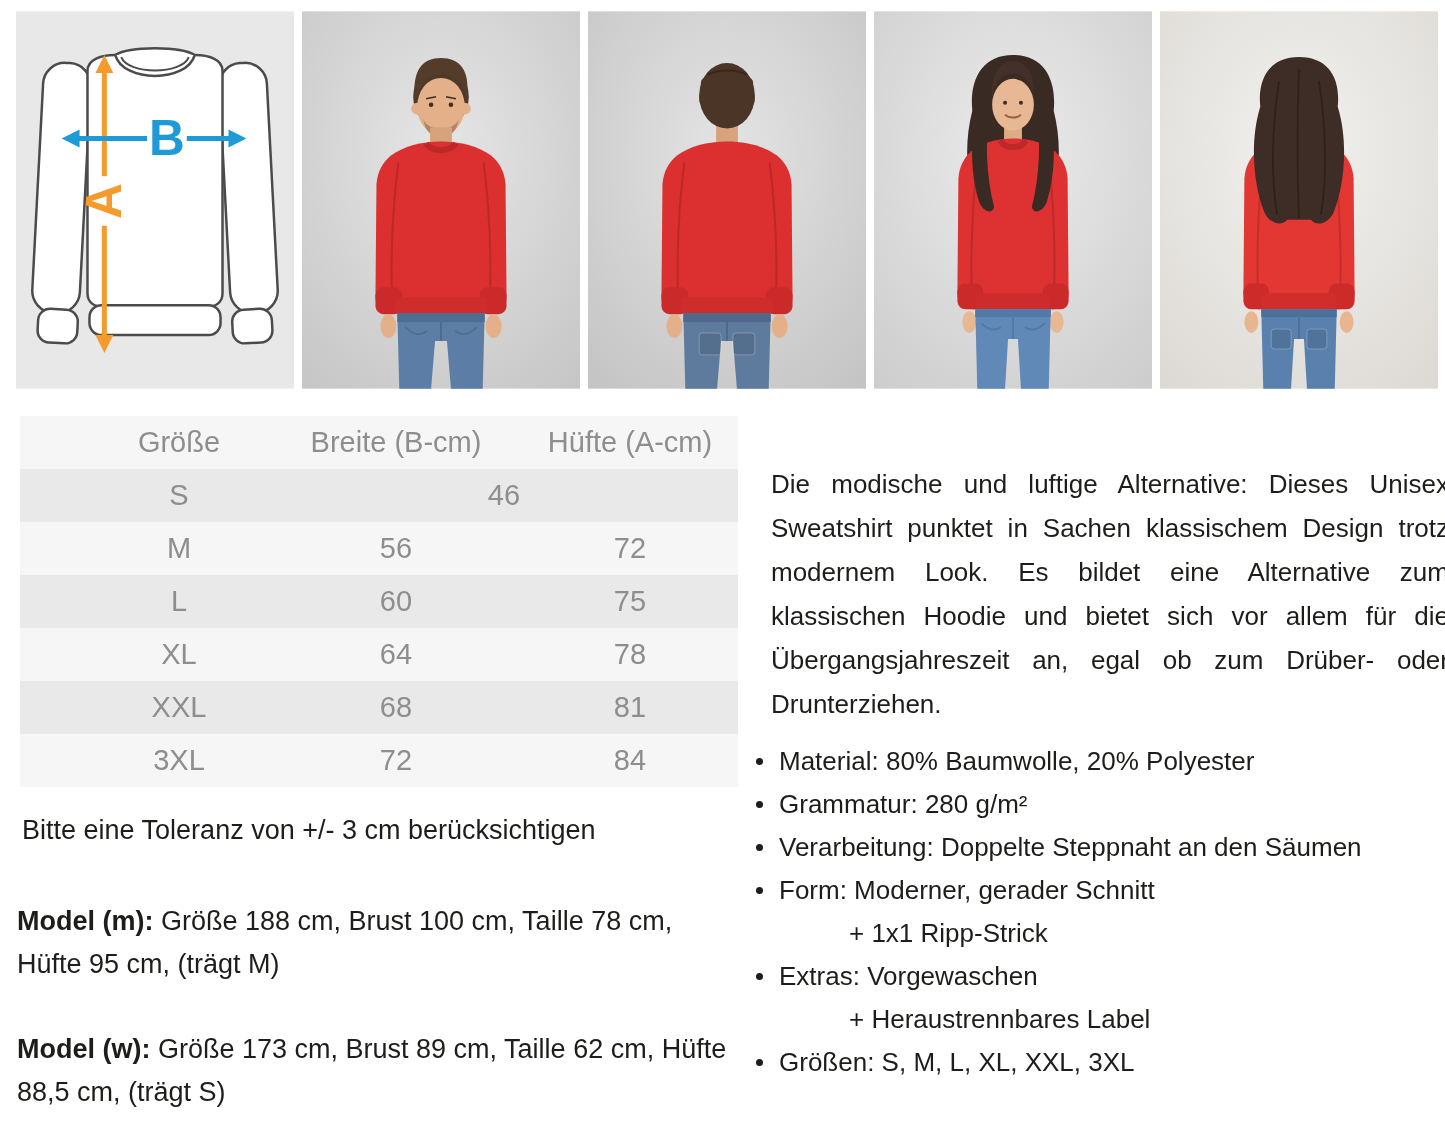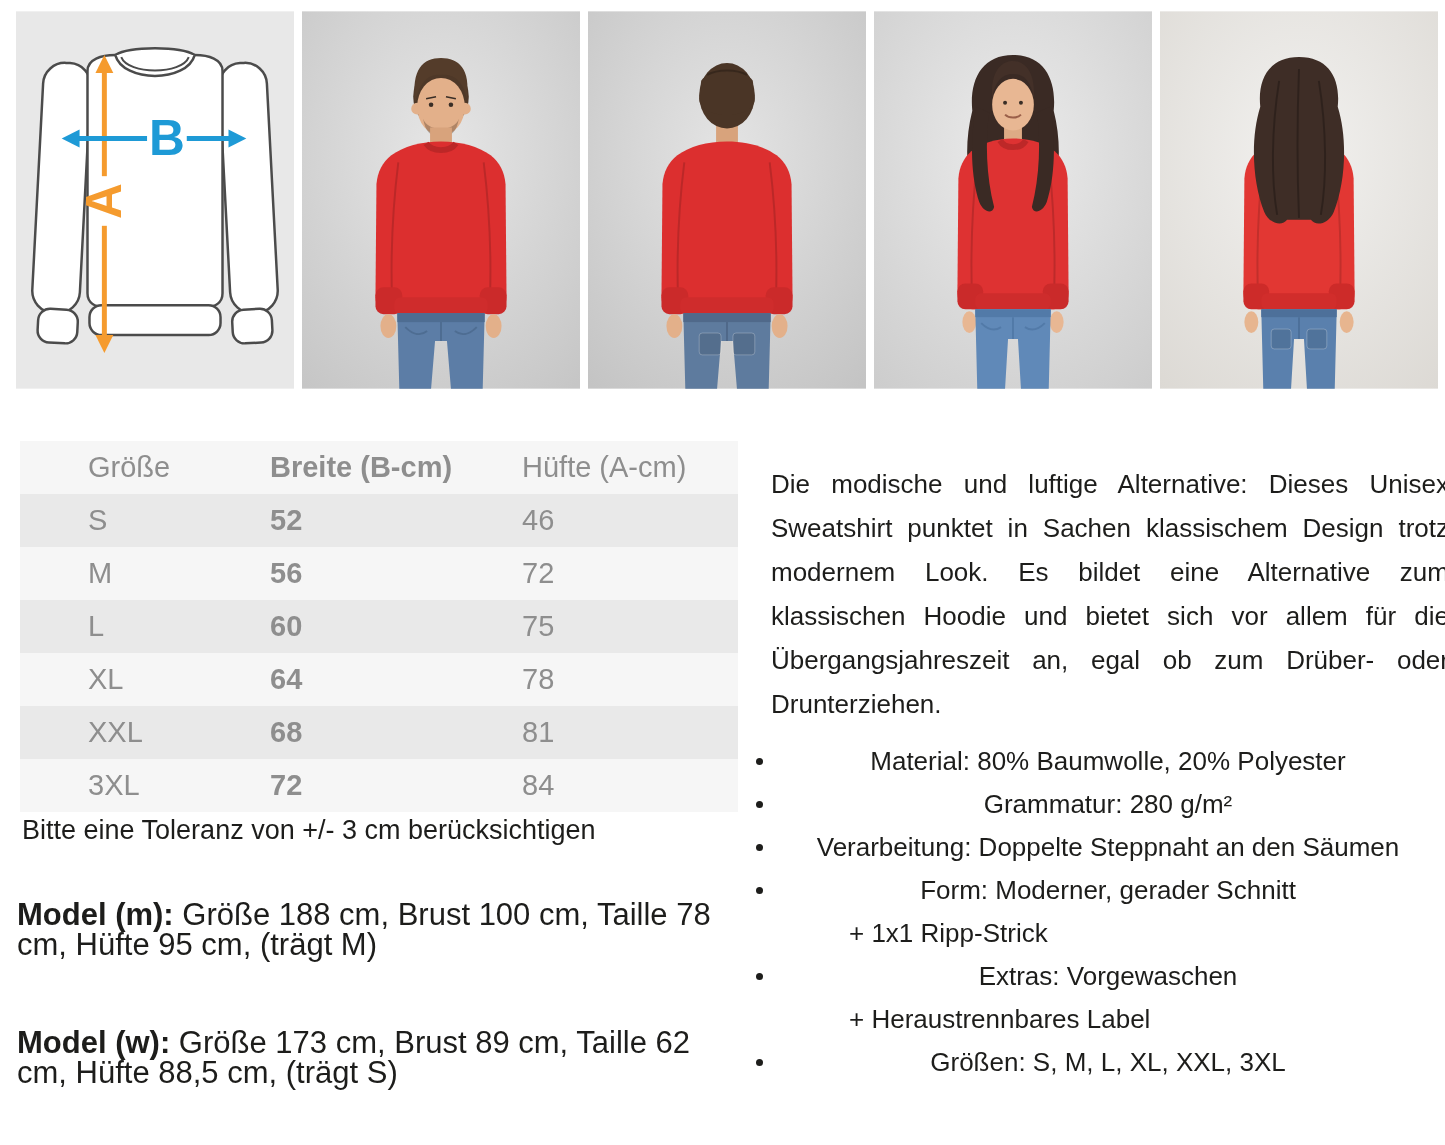--- a/index.html
+++ b/index.html
@@ -8,40 +8,40 @@
     font-family:"Liberation Sans",sans-serif;color:#1d1d1b;
     -webkit-font-smoothing:antialiased;
   }
   
   .photo-row{position:absolute;left:16px;top:10px;display:flex;gap:8px;}
   .panel{width:278px;height:380px;overflow:hidden;background:#fff;}
   .panel svg{display:block;width:100%;height:100%;}
   svg text.arrow-label{font-family:"Liberation Sans",sans-serif;font-weight:bold;}
 
   
-  .size-table{position:absolute;left:20px;top:441px;width:718px;font-size:29px;color:#8e8e8e;}
+  .size-table{position:absolute;left:20px;top:416px;width:718px;font-size:29px;color:#8e8e8e;text-align:center;}
   .trow{display:flex;height:53px;line-height:53px;}
   .trow:nth-child(odd){background:#f6f6f6;}
   .trow:nth-child(even){background:#e9e9e9;}
   .c1{width:250px;padding-left:68px;box-sizing:border-box;}
-  .c2{width:252px;font-weight:bold;}
+  .c2{width:252px;}
   .c3{flex:1;}
 
   
   .tolerance{position:absolute;left:17px;top:806px;width:710px;margin:5px;font-size:27px;line-height:38px;}
-  .model{position:absolute;left:17px;width:710px;margin:0;font-size:31px;line-height:30px;}
+  .model{position:absolute;left:17px;width:710px;margin:0;font-size:27px;line-height:43px;}
   .model .bold{font-weight:bold;}
   .model-m{top:900px;}
   .model-w{top:1028px;}
 
   
   .desc{position:absolute;left:755px;top:446px;width:678px;margin:16px;
         font-size:26px;line-height:44px;text-align:justify;}
   .features{position:absolute;left:753px;top:740px;width:684px;font-size:26px;line-height:43px;}
-  .feature{display:flex;text-align:center;}
+  .feature{display:flex;}
   .feature .dot{width:26px;position:relative;flex:0 0 26px;}
   .feature .dot::before{content:"";position:absolute;left:3px;top:18px;width:7px;height:7px;border-radius:50%;background:#1d1d1b;}
   .feature .ftext{flex:1;}
   .feature-extra{padding-left:96px;}
 </style>
 </head>
 <body>
 
 <div class="photo-row">
 
@@ -208,21 +208,20 @@
 </div>
 
 <div class="size-table">
   <div class="trow">
     <div class="c1">Größe</div>
     <div class="c2">Breite (B-cm)</div>
     <div class="c3">Hüfte (A-cm)</div>
   </div>
   <div class="trow">
     <div class="c1">S</div>
-    <div class="c2">52</div>
     <div class="c3">46</div>
   </div>
   <div class="trow">
     <div class="c1">M</div>
     <div class="c2">56</div>
     <div class="c3">72</div>
   </div>
   <div class="trow">
     <div class="c1">L</div>
     <div class="c2">60</div>

